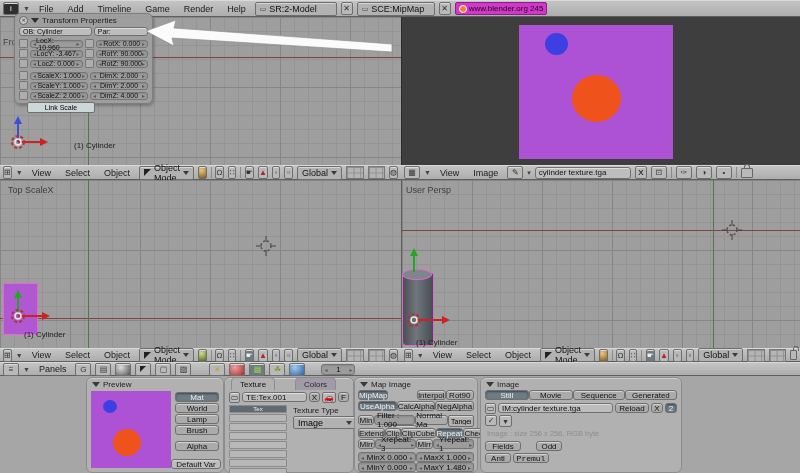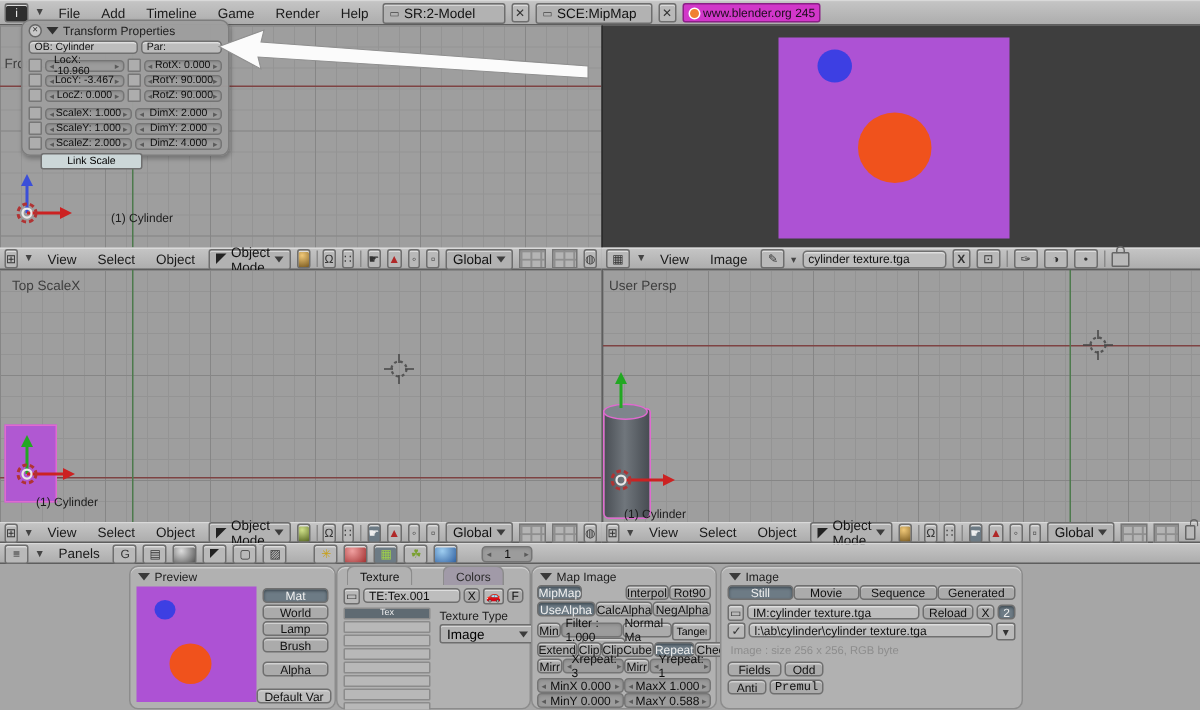--- a/index.html
+++ b/index.html
@@ -519,21 +519,21 @@
         </span>
     </div>
     <div style="position:absolute;left:3px;top:84px;display:flex;width:116px;">
       <span class="num" style="flex:1;">
           <span class="a">◂</span>
           <span>MinY 0.000</span>
           <span class="a">▸</span>
         </span>
       <span class="num" style="flex:1;">
           <span class="a">◂</span>
-          <span>MaxY 0.588</span>
+          <span>MaxY 1.480</span>
           <span class="a">▸</span>
         </span>
     </div>
   </div>
 
   <div class="panel" style="left:480px;top:1px;width:200px;height:94px;">
     <div class="ptitle">
       <span class="collapse"></span>
       <span>Image</span>
     </div>
@@ -545,25 +545,24 @@
     </div>
     <div style="position:absolute;left:4px;top:25px;display:flex;gap:2px;width:192px;">
       <span class="ibox" style="width:9px;height:9px;">▭</span>
       <span class="dblock" style="flex:1;">IM:cylinder texture.tga</span>
       <span class="btn" style="width:34px;">Reload</span>
       <span class="btn" style="width:12px;">X</span>
       <span class="btn on" style="width:12px;">2</span>
     </div>
     <div style="position:absolute;left:4px;top:37px;display:flex;gap:2px;width:192px;">
       <span class="ibox" style="width:10px;height:9px;">✓</span>
-      <span class="dblock" style="flex:1;">l:\ab\cylinder\cylinder texture.tga</span>
       <span class="ibox" style="width:11px;height:10px;">▾</span>
     </div>
     <div class="grayinfo" style="position:absolute;left:6px;top:51px;">Image : size 256 x 256, RGB byte</div>
-    <div style="position:absolute;left:4px;top:63px;display:flex;gap:2px;">
+    <div style="position:absolute;left:4px;top:63px;display:flex;gap:15px;">
       <span class="btn" style="width:36px;">Fields</span>
       <span class="btn" style="width:26px;">Odd</span>
     </div>
     <div style="position:absolute;left:4px;top:75px;display:flex;gap:2px;">
       <span class="btn" style="width:26px;">Anti</span>
       <span class="btn" style="width:36px;font-family:Liberation Mono, monospace;">Premul</span>
     </div>
   </div>
 </div>
 

